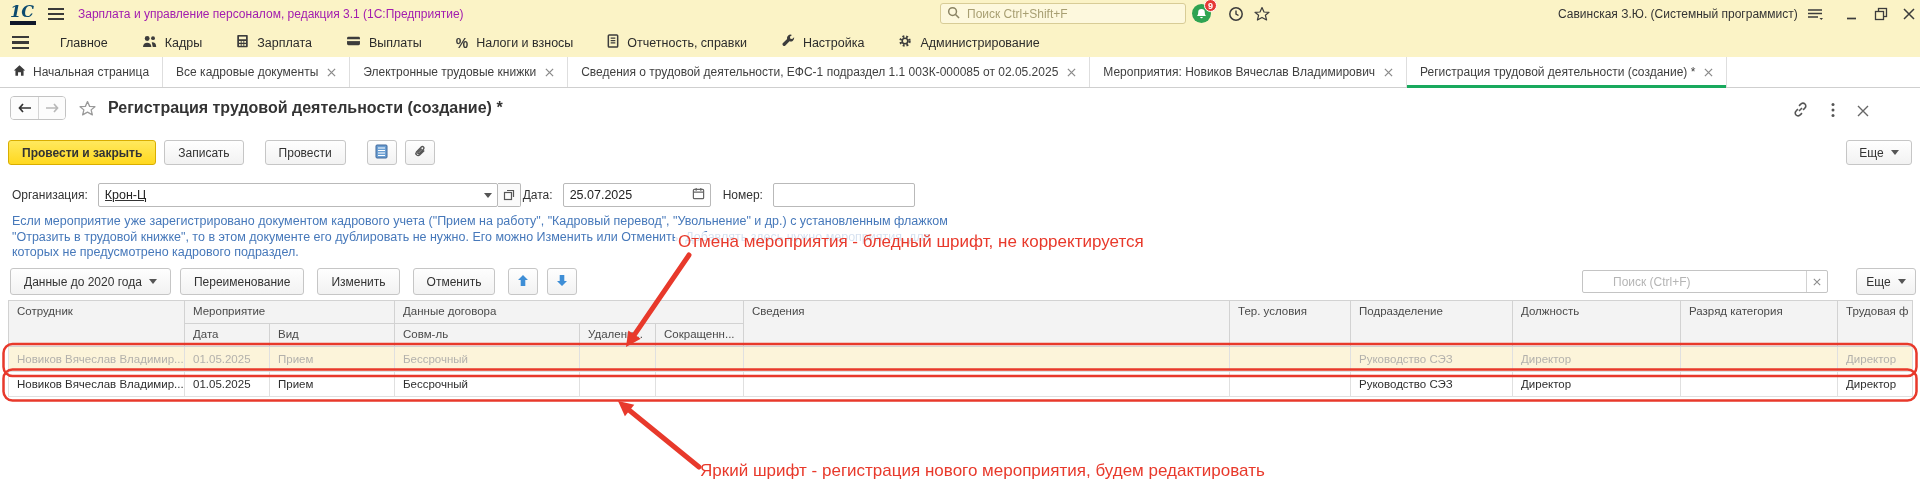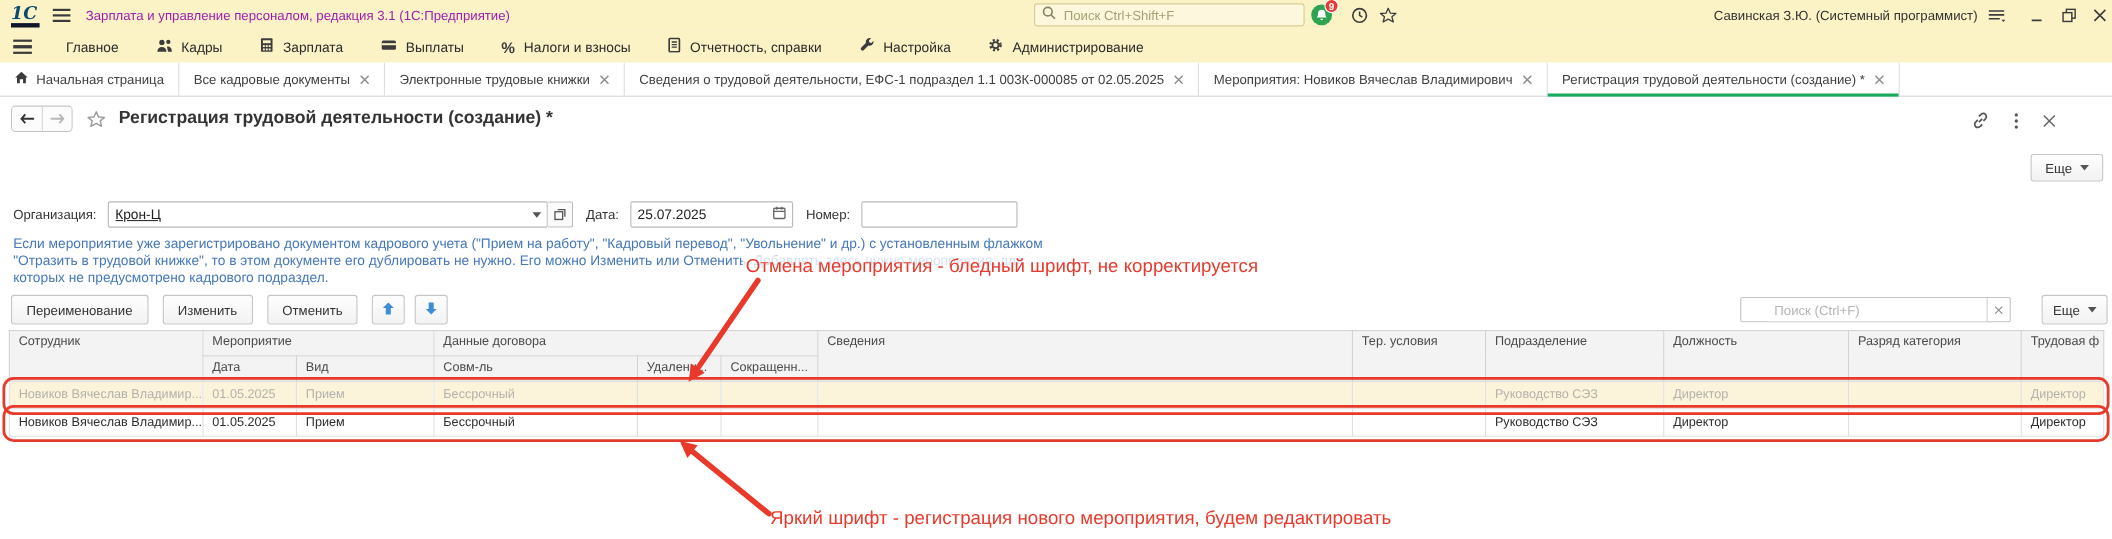--- a/index.html
+++ b/index.html
@@ -332,20 +332,38 @@
     <span><svg width="4" height="16" viewBox="0 0 4 16">
           <circle cx="2" cy="2.5" r="1.5" fill="#555"></circle>
           <circle cx="2" cy="8" r="1.5" fill="#555"></circle>
           <circle cx="2" cy="13.5" r="1.5" fill="#555"></circle>
         </svg></span>
     <span><svg width="12" height="12" viewBox="0 0 12 12">
           <path d="M1 1l10 10M11 1 1 11" stroke="#666" stroke-width="1.4"></path>
         </svg></span>
   </div>
 
+  <div class="docbar">
+    <button class="btn primary">Провести и закрыть</button>
+    <button class="btn">Записать</button>
+    <span class="sp"></span>
+    <button class="btn">Провести</button>
+    <span class="sp"></span>
+    <button class="btn iconbtn">
+      <span><svg width="13" height="15" viewBox="0 0 13 15">
+            <rect x="1" y="1" width="11" height="13" rx="1" fill="#6a9ed2" stroke="#40689b"></rect>
+            <path d="M3 4h7M3 6.5h7M3 9h7M3 11.5h7" stroke="#fff" stroke-width="1.2"></path>
+          </svg></span>
+    </button>
+    <button class="btn iconbtn">
+      <span><svg width="14" height="15" viewBox="0 0 14 15" fill="none" stroke="#555" stroke-width="1.4">
+            <path d="M11.2 6.4 6.6 11a2.2 2.2 0 0 1-3.1-3.1L8.3 3a1.55 1.55 0 0 1 2.2 2.2L6 9.7a.8.8 0 0 1-1.1-1.1l3.8-3.8"></path>
+          </svg></span>
+    </button>
+  </div>
   <div class="doc-more">
     <button class="btn">
       <span>Еще</span>
       <span class="caret"></span>
     </button>
   </div>
 
   <div class="fieldrow">
     <span class="flabel">Организация:</span>
     <div class="fld combo">
@@ -353,41 +371,45 @@
       <span class="caret-box">
           <span class="caret"></span>
         </span>
     </div>
     <span class="openbtn">
       <svg width="12" height="12" viewBox="0 0 12 12" fill="none" stroke="#555" stroke-width="1.2">
           <rect x="1.5" y="3.5" width="7" height="7"></rect>
           <path d="M4 1.5h6.5V8"></path>
         </svg>
     </span>
-    <span class="flabel" style="margin-left:12px">Дата:</span>
+    <span class="flabel" style="margin-left:2px">Дата:</span>
     <div class="fld datebox">
       <input value="25.07.2025" style="">
       <span style="padding-right:5px"><svg width="13" height="13" viewBox="0 0 14 14">
             <rect x="1.5" y="2.5" width="11" height="10" rx="1" fill="none" stroke="#666" stroke-width="1.3"></rect>
             <path d="M1.5 5.5h11M4.5 1v3M9.5 1v3" stroke="#666" stroke-width="1.3"></path>
           </svg></span>
     </div>
     <span class="flabel" style="margin-left:12px">Номер:</span>
     <div class="fld numbox">
       <input value="" style="">
     </div>
   </div>
 
   <div class="hint">
     <div>Если мероприятие уже зарегистрировано документом кадрового учета ("Прием на работу", "Кадровый перевод", "Увольнение" и др.) с установленным флажком</div>
     <div>"Отразить в трудовой книжке", то в этом документе его дублировать не нужно. Его можно Изменить или Отменить. Добавлять здесь нужно мероприятия, для</div>
     <div>которых не предусмотрено кадрового подраздел.</div>
   </div>
 
   <div class="gridbar">
+    <button class="btn">
+      <span>Данные до 2020 года</span>
+      <span class="caret"></span>
+    </button>
     <button class="btn">Переименование</button>
     <span style="width:4px"></span>
     <button class="btn">Изменить</button>
     <span style="width:4px"></span>
     <button class="btn">Отменить</button>
     <span style="width:4px"></span>
     <button class="btn arrbtn">
       <span><svg width="12" height="13" viewBox="0 0 12 13">
             <path d="M6 1l5 5H8.3v6H3.7V6H1z" fill="#3e8ed6"></path>
           </svg></span>

